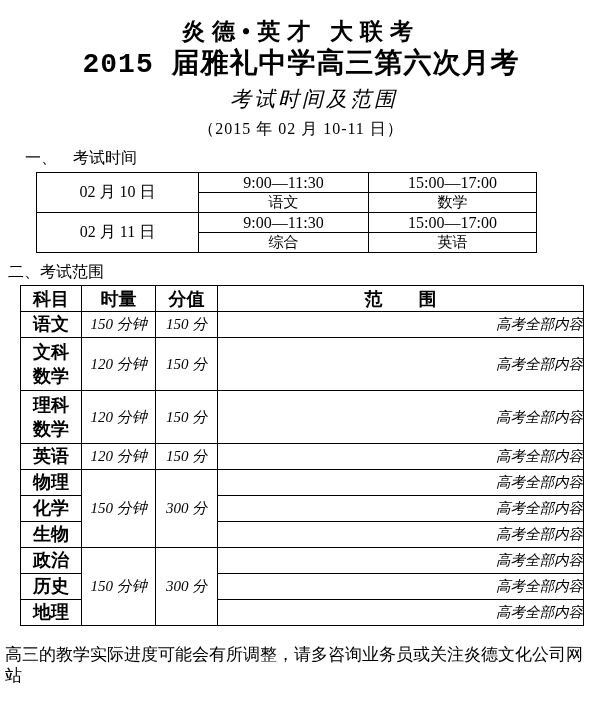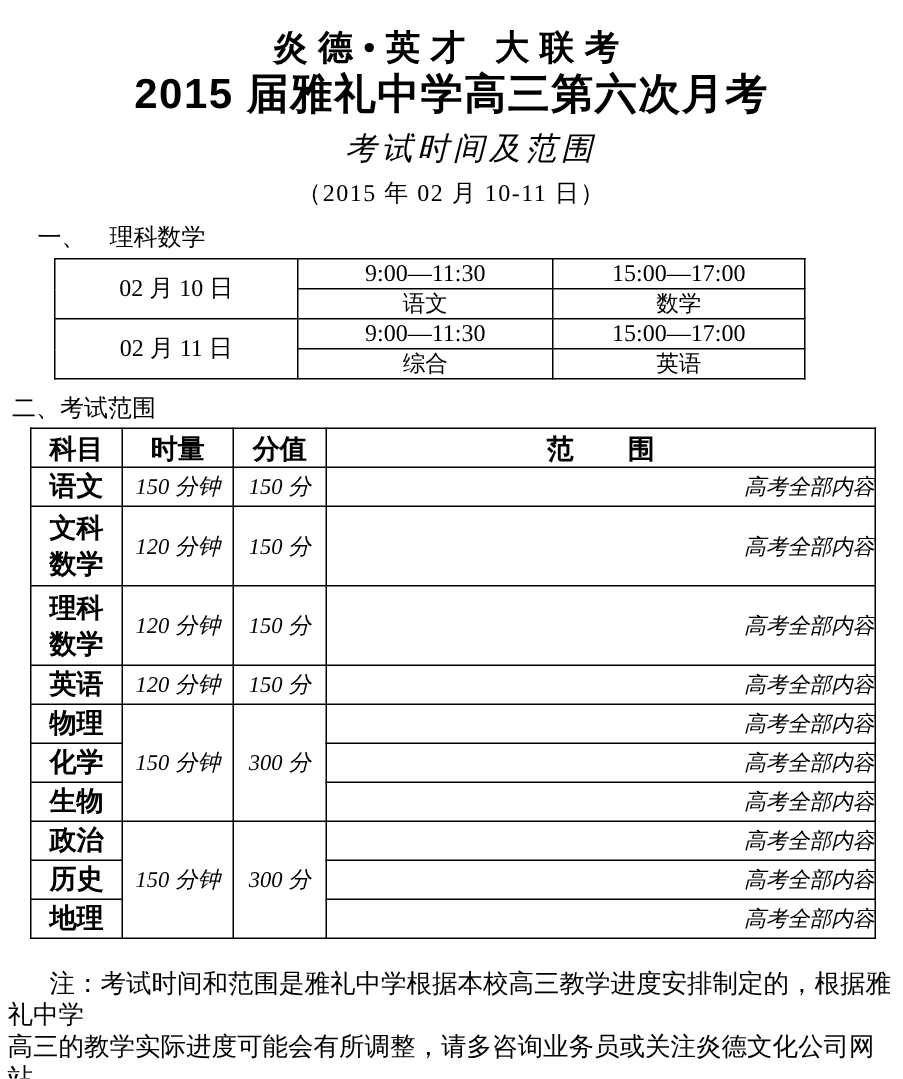--- a/index.html
+++ b/index.html
@@ -3,21 +3,21 @@
 <meta charset="utf-8">
 <style>
   * { margin:0; padding:0; box-sizing:border-box; }
   html,body { width:602px; height:719px; background:#ffffff; color:#000000; }
   body { position:relative; font-family:"Liberation Serif", serif; overflow:hidden; }
   .abs { position:absolute; }
   .ctr { left:0; width:602px; text-align:center; }
 
   
   .f-song { font-family:"Liberation Serif", serif; }
-  .f-hei  { font-family:Liberation Sans, sans-serif; }
+  .f-hei  { font-family:Liberation Mono, monospace; }
   .f-kai  { font-family:"Liberation Serif", serif; font-style:italic;margin-left:13px; }
 
   .brand-title { top:16px; font-size:23px; font-weight:bold; letter-spacing:7px; }
   .main-title  { top:44px; font-size:28px; font-weight:bold; letter-spacing:1px; }
   .subtitle    { top:85px; font-size:21px; letter-spacing:3px; }
   .date-range  { top:119px; font-size:16px; letter-spacing:1px; }
 
   .sec-heading { font-size:16px; white-space:pre; }
   .sec1 { top:148px; left:25px; }
   .sec2 { top:262px; left:8px; }
@@ -45,21 +45,21 @@
   .footer .line1 { text-indent:28px; }
 </style>
 </head>
 <body>
 
 <div class="abs ctr brand-title f-song">炎德•英才 大联考</div>
 <div class="abs ctr main-title f-hei">2015 届雅礼中学高三第六次月考</div>
 <div class="abs ctr subtitle f-kai">考试时间及范围</div>
 <div class="abs ctr date-range f-song">（2015 年 02 月 10-11 日）</div>
 
-<div class="abs sec-heading sec1 f-hei">一、　理科数学</div>
+<div class="abs sec-heading sec1 f-hei">一、　考试时间</div>
 
 <table class="abs t1 f-song">
   <colgroup>
       <col style="width:162px">
       <col style="width:170px">
       <col style="width:168px">
     </colgroup>
   <tbody>
       <tr>
     <td class="c-date" rowspan="2">02 月 10 日</td>
@@ -147,16 +147,15 @@
     <td class="c-scope f-kai">高考全部内容</td>
   </tr>
   <tr>
     <td class="c-subj2">地理</td>
     <td class="c-scope f-kai">高考全部内容</td>
   </tr>
 </tbody>
   </table>
 
 <div class="abs footer f-hei">
-  <div class="line1">注：考试时间和范围是雅礼中学根据本校高三教学进度安排制定的，根据雅礼中学</div>
   <div>高三的教学实际进度可能会有所调整，请多咨询业务员或关注炎德文化公司网站</div>
 
 </div>
 
 </body></html>

